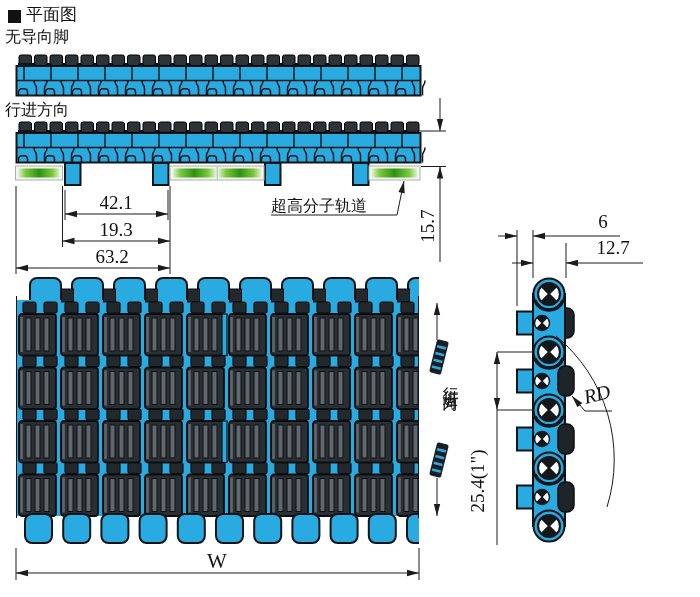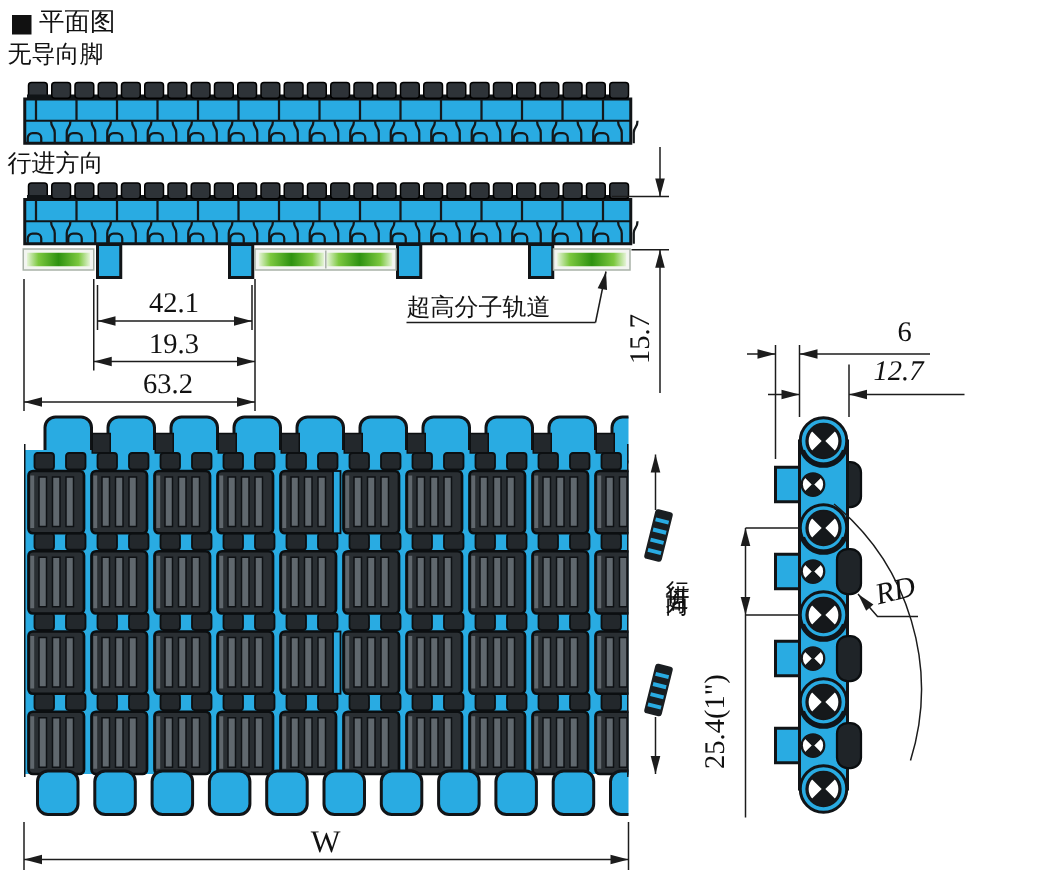--- a/index.html
+++ b/index.html
@@ -842,16 +842,16 @@
 <div class="lbl cjk" style="left:5px;top:28px;">无导向脚</div>
 <div class="lbl cjk" style="left:5px;top:101px;">行进方向</div>
 <div class="lbl cjk" style="left:271px;top:197px;text-align:right;">超高分子轨道</div>
 <div class="lbl num cx" style="left:116px;top:193px;">42.1</div>
 <div class="lbl num cx" style="left:116px;top:220px;">19.3</div>
 <div class="lbl num cx" style="left:112px;top:247px;">63.2</div>
 <div class="lbl num rot" style="left:428px;top:226px;">15.7</div>
 <div class="lbl wlbl cx" style="left:217px;top:550px;">W</div>
 <div class="lbl cjk vert" style="left:442px;top:374px;">行进方向</div>
 <div class="lbl num cx" style="left:603px;top:212px;">6</div>
-<div class="lbl num cx" style="left:599px;top:238px;font-style:italic;">12.7</div>
+<div class="lbl num cx" style="left:613px;top:238px;">12.7</div>
 <div class="lbl num rot" style="left:478px;top:481px;">25.4(1")</div>
 <div class="lbl it" style="left:597px;top:394px;">RD</div>
 </div>
 
 </body></html>

